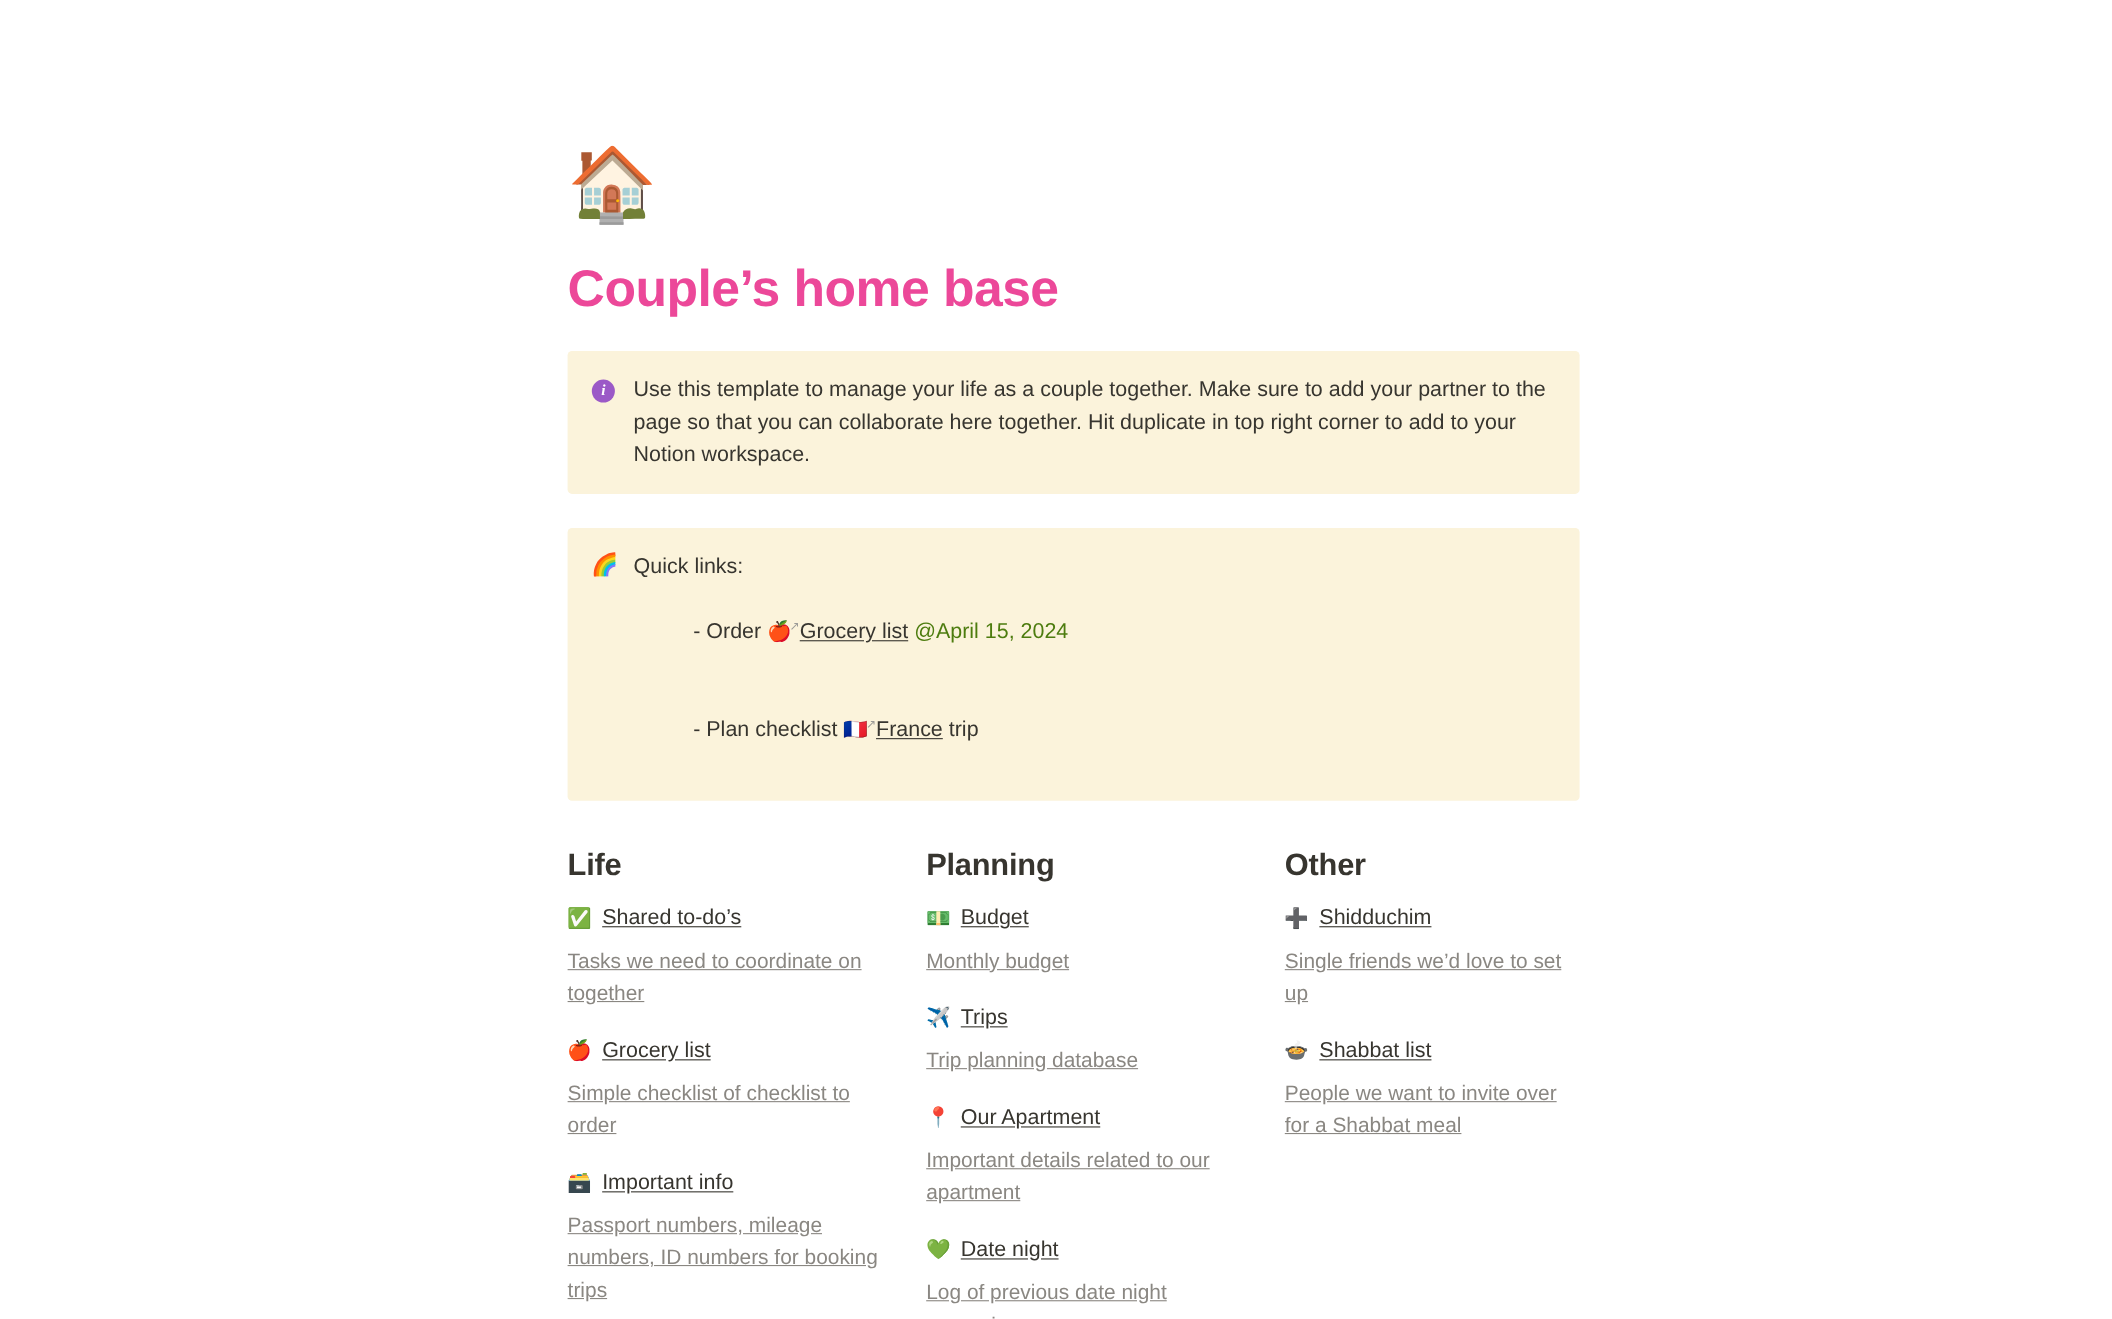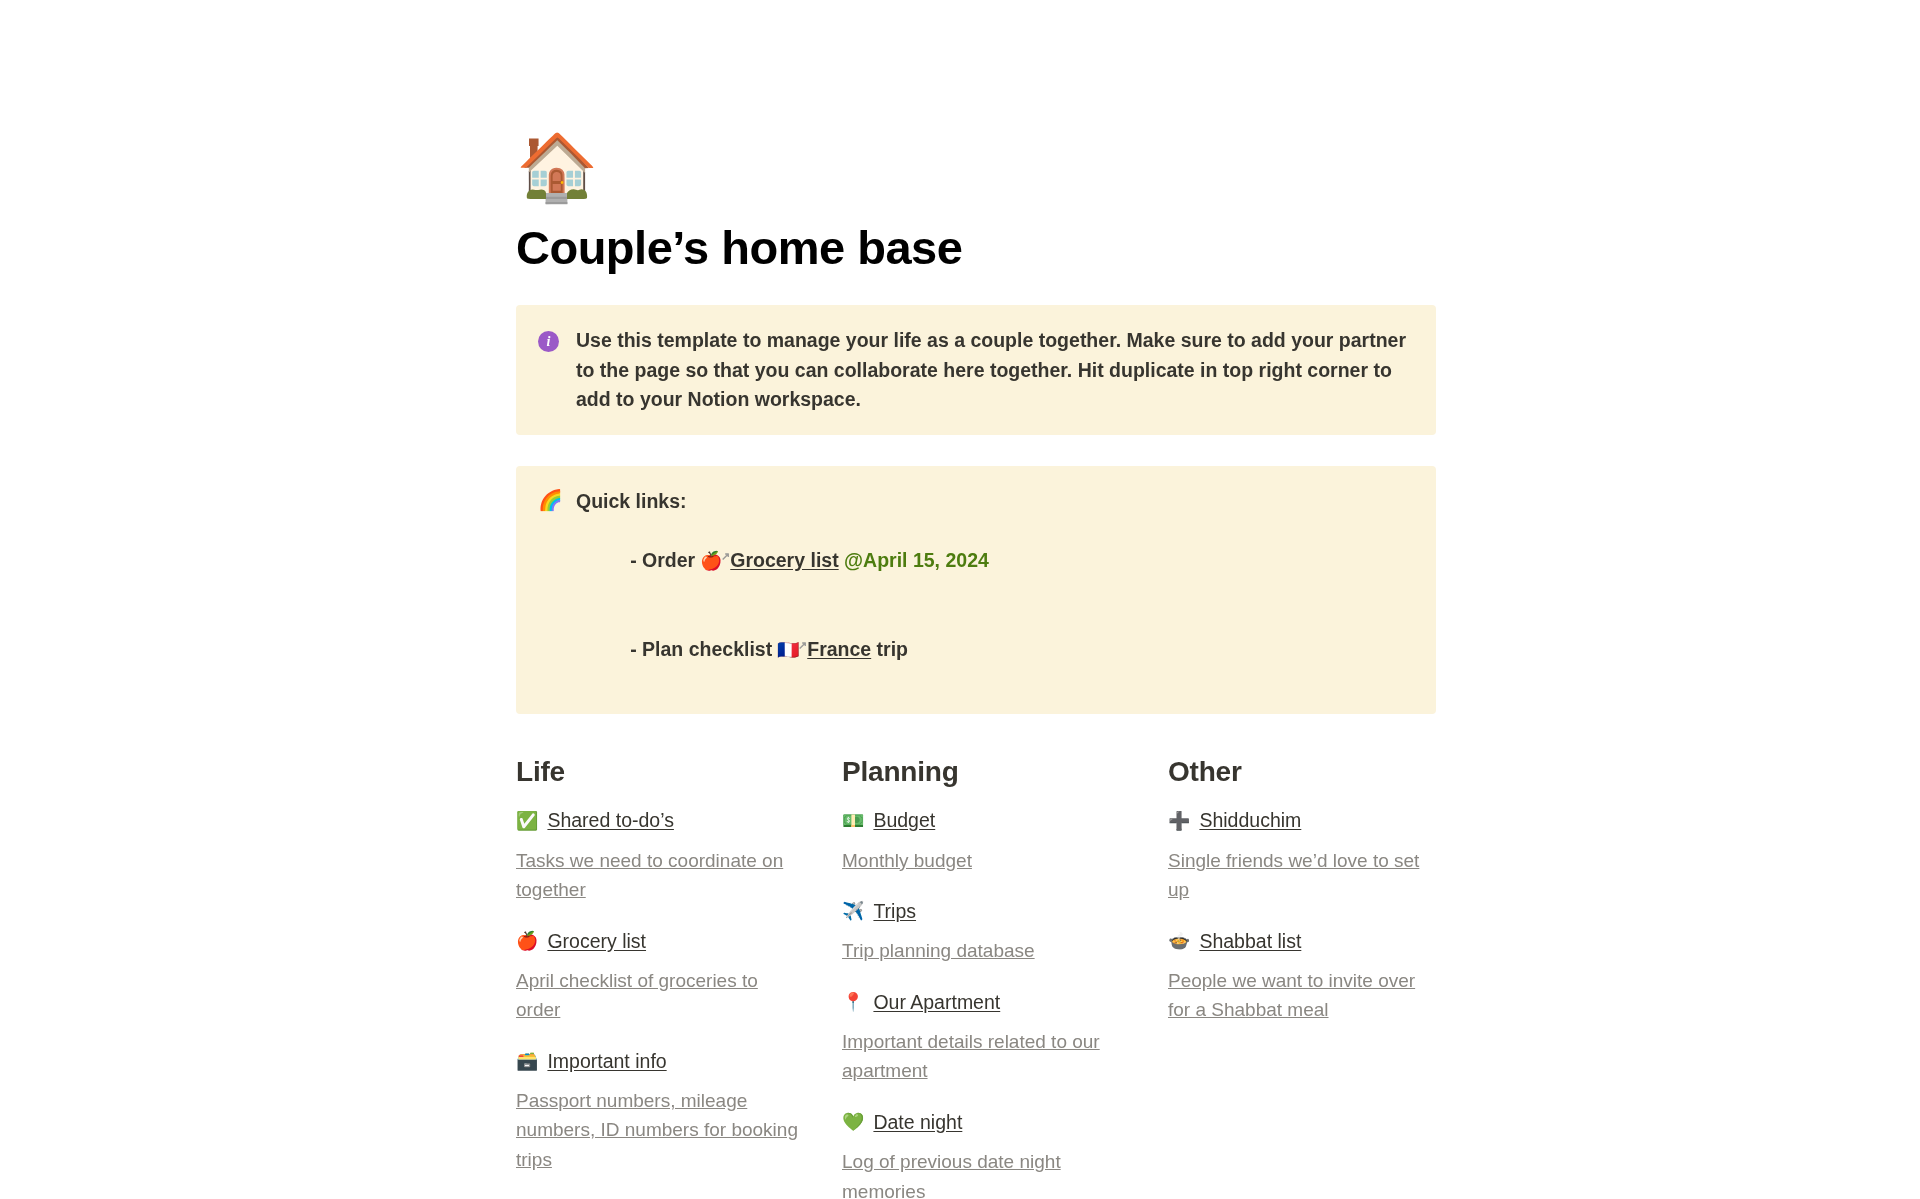--- a/index.html
+++ b/index.html
@@ -33,25 +33,25 @@
   
   .page-icon {
     margin-top: 128px;
     width: 78px;
     height: 78px;
     line-height: 78px;
     font-size: 66px;
   }
 
   .page-title {
-    margin-top: 16px;
+    margin-top: 30px;
     font-size: 47px;
     font-weight: bold;
     letter-spacing: -0.5px;
-    color: #000000;
+    color: #ec4899;
     line-height: 1.1;
   }
 
   
   .callout {
     margin-top: 31px;
     background: #fbf3db;
     border-radius: 4px;
     padding: 20px 20px 20px 22px;
     display: flex;
@@ -64,21 +64,20 @@
     line-height: 28px;
     width: 28px;
     margin-right: 10px;
     text-align: left;
   }
   .callout-body {
     font-size: 19.5px;
     line-height: 1.52;
     color: #37352f;
     padding-top: 1px;
-    font-weight: bold;
   }
   .callout-line { white-space: pre-wrap; }
 
   .info-circle {
     display: inline-block;
     width: 21px;
     height: 21px;
     border-radius: 50%;
     background: #9b59c7;
     color: #ffffff;
@@ -204,21 +203,21 @@
             <span class="entry-title">Shared to-do’s</span>
           </div>
           <div class="entry-desc">Tasks we need to coordinate on together</div>
         </div>
 
         <div class="entry">
           <div class="entry-link">
             <span class="entry-emoji">🍎</span>
             <span class="entry-title">Grocery list</span>
           </div>
-          <div class="entry-desc">April checklist of groceries to order</div>
+          <div class="entry-desc">Simple checklist of checklist to order</div>
         </div>
 
         <div class="entry">
           <div class="entry-link">
             <span class="entry-emoji">🗃️</span>
             <span class="entry-title">Important info</span>
           </div>
           <div class="entry-desc">Passport numbers, mileage numbers, ID numbers for booking trips</div>
         </div>
 

